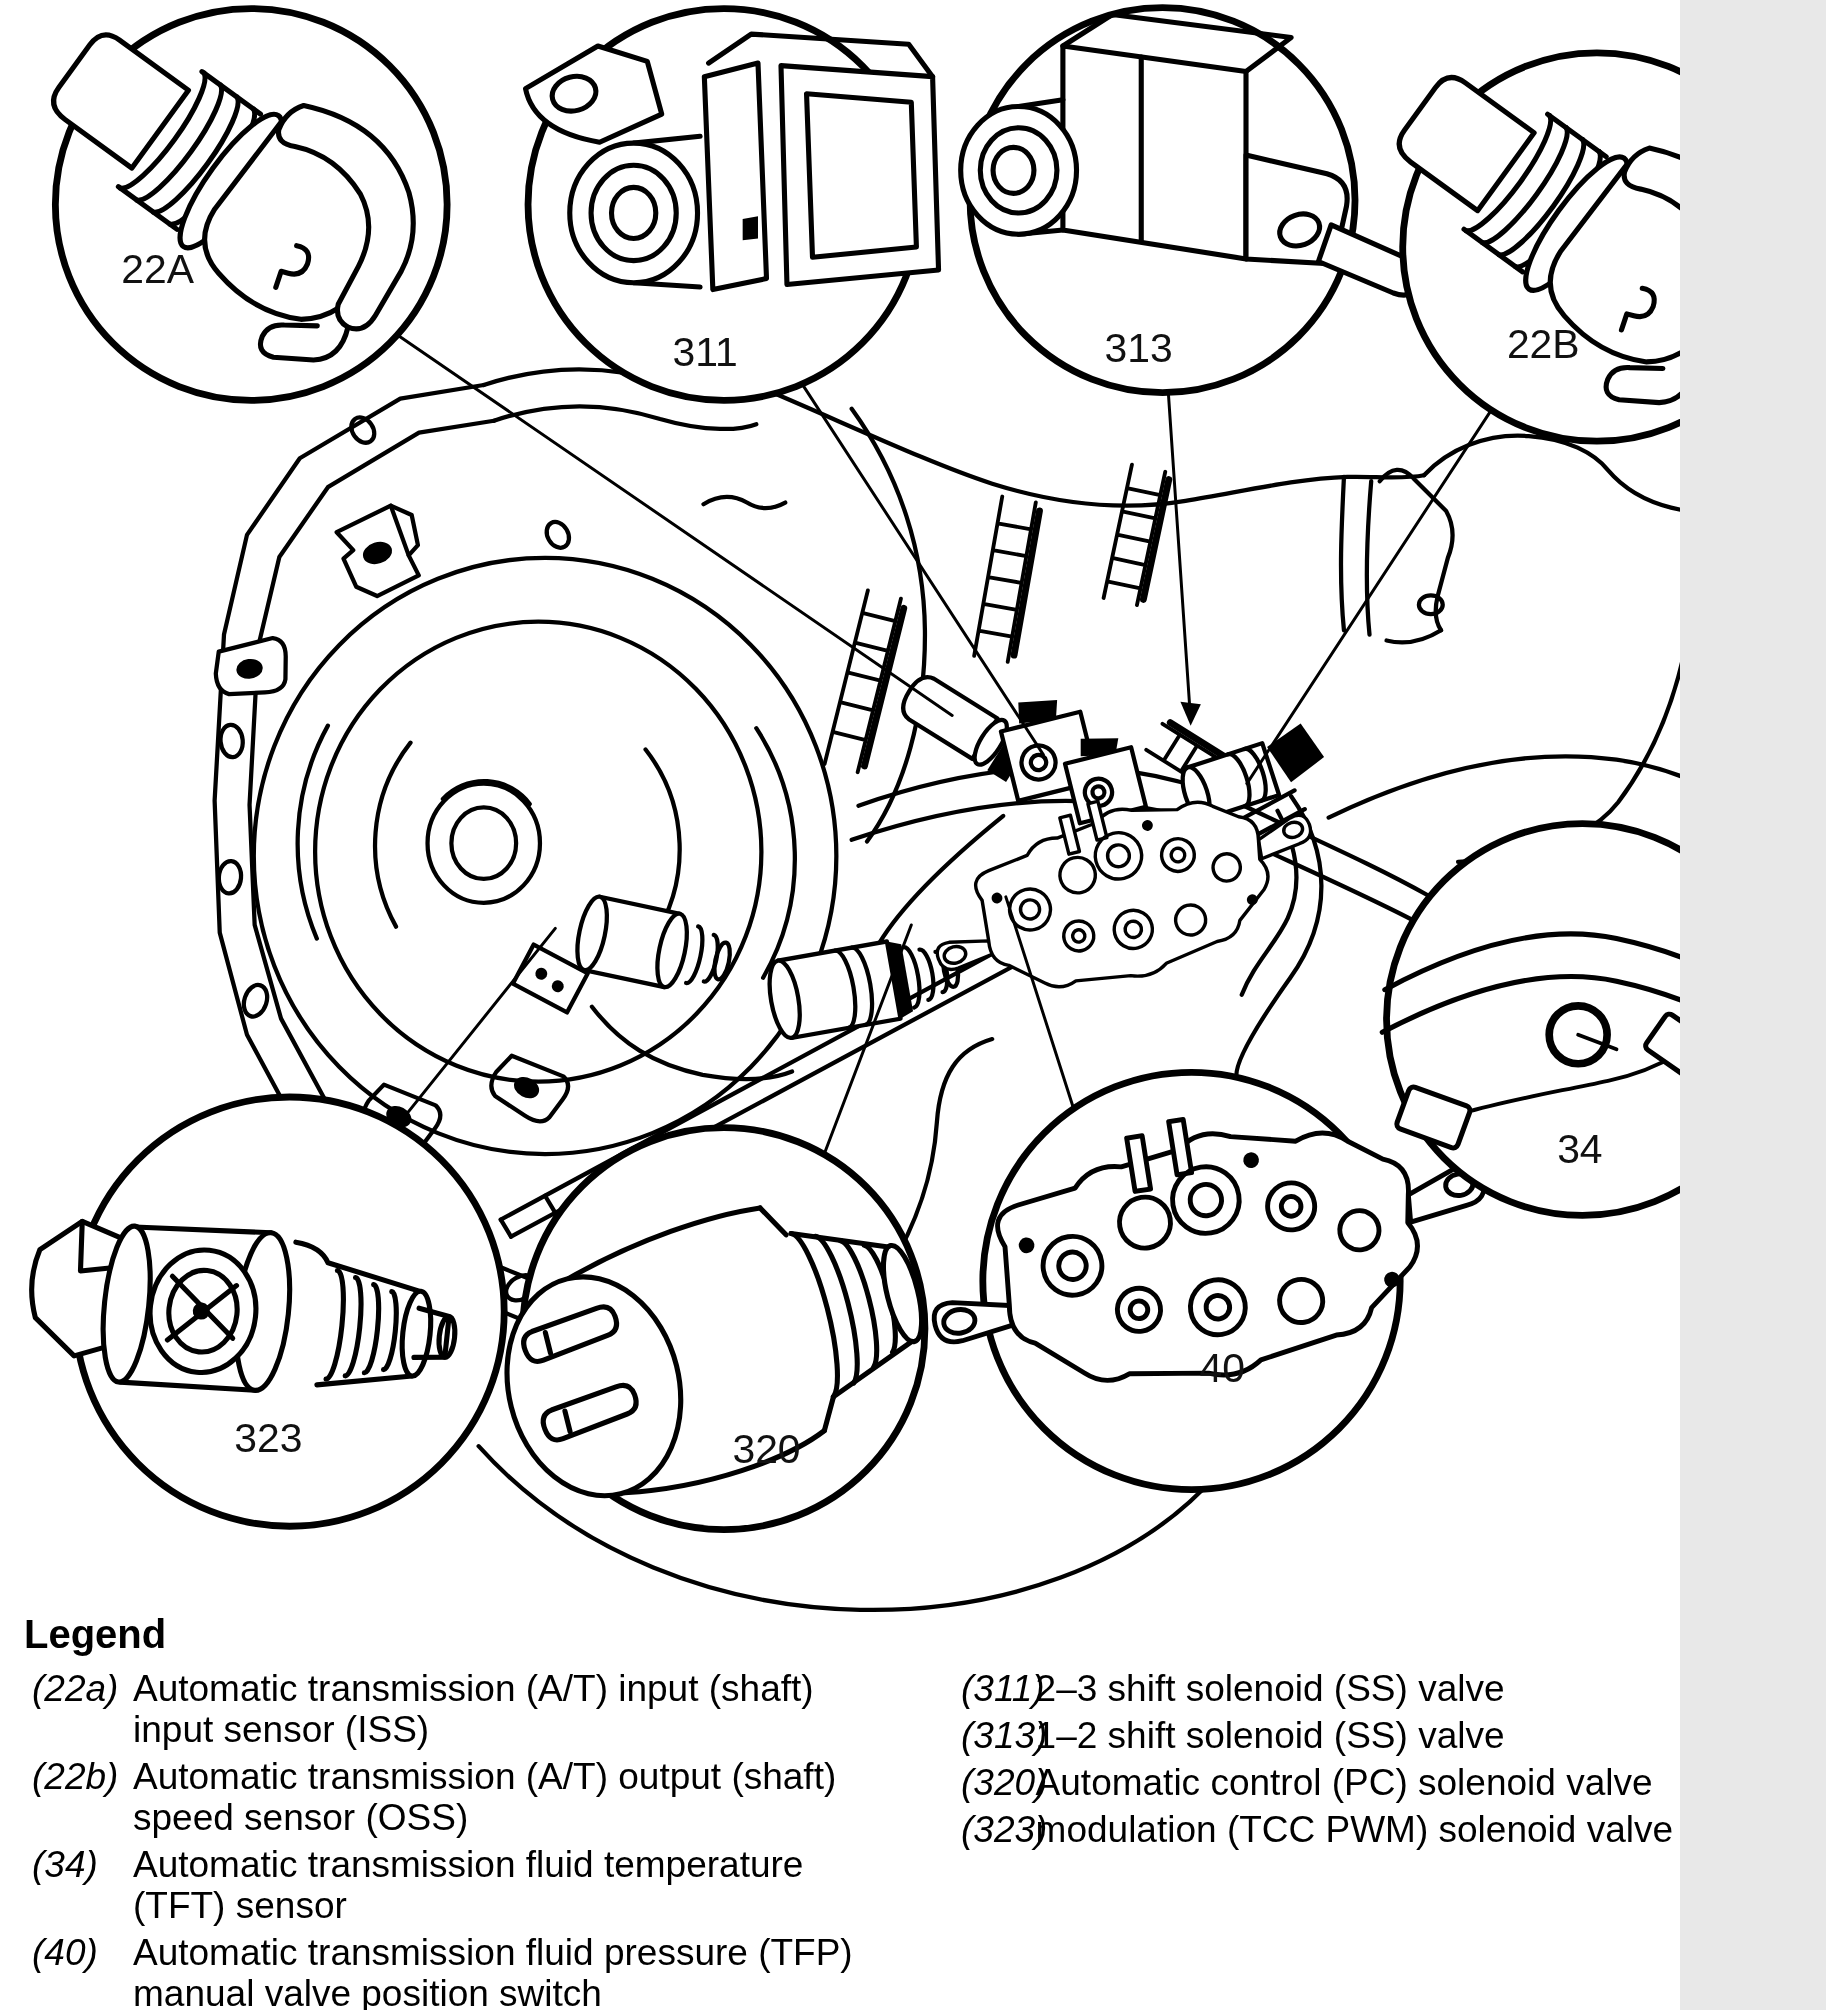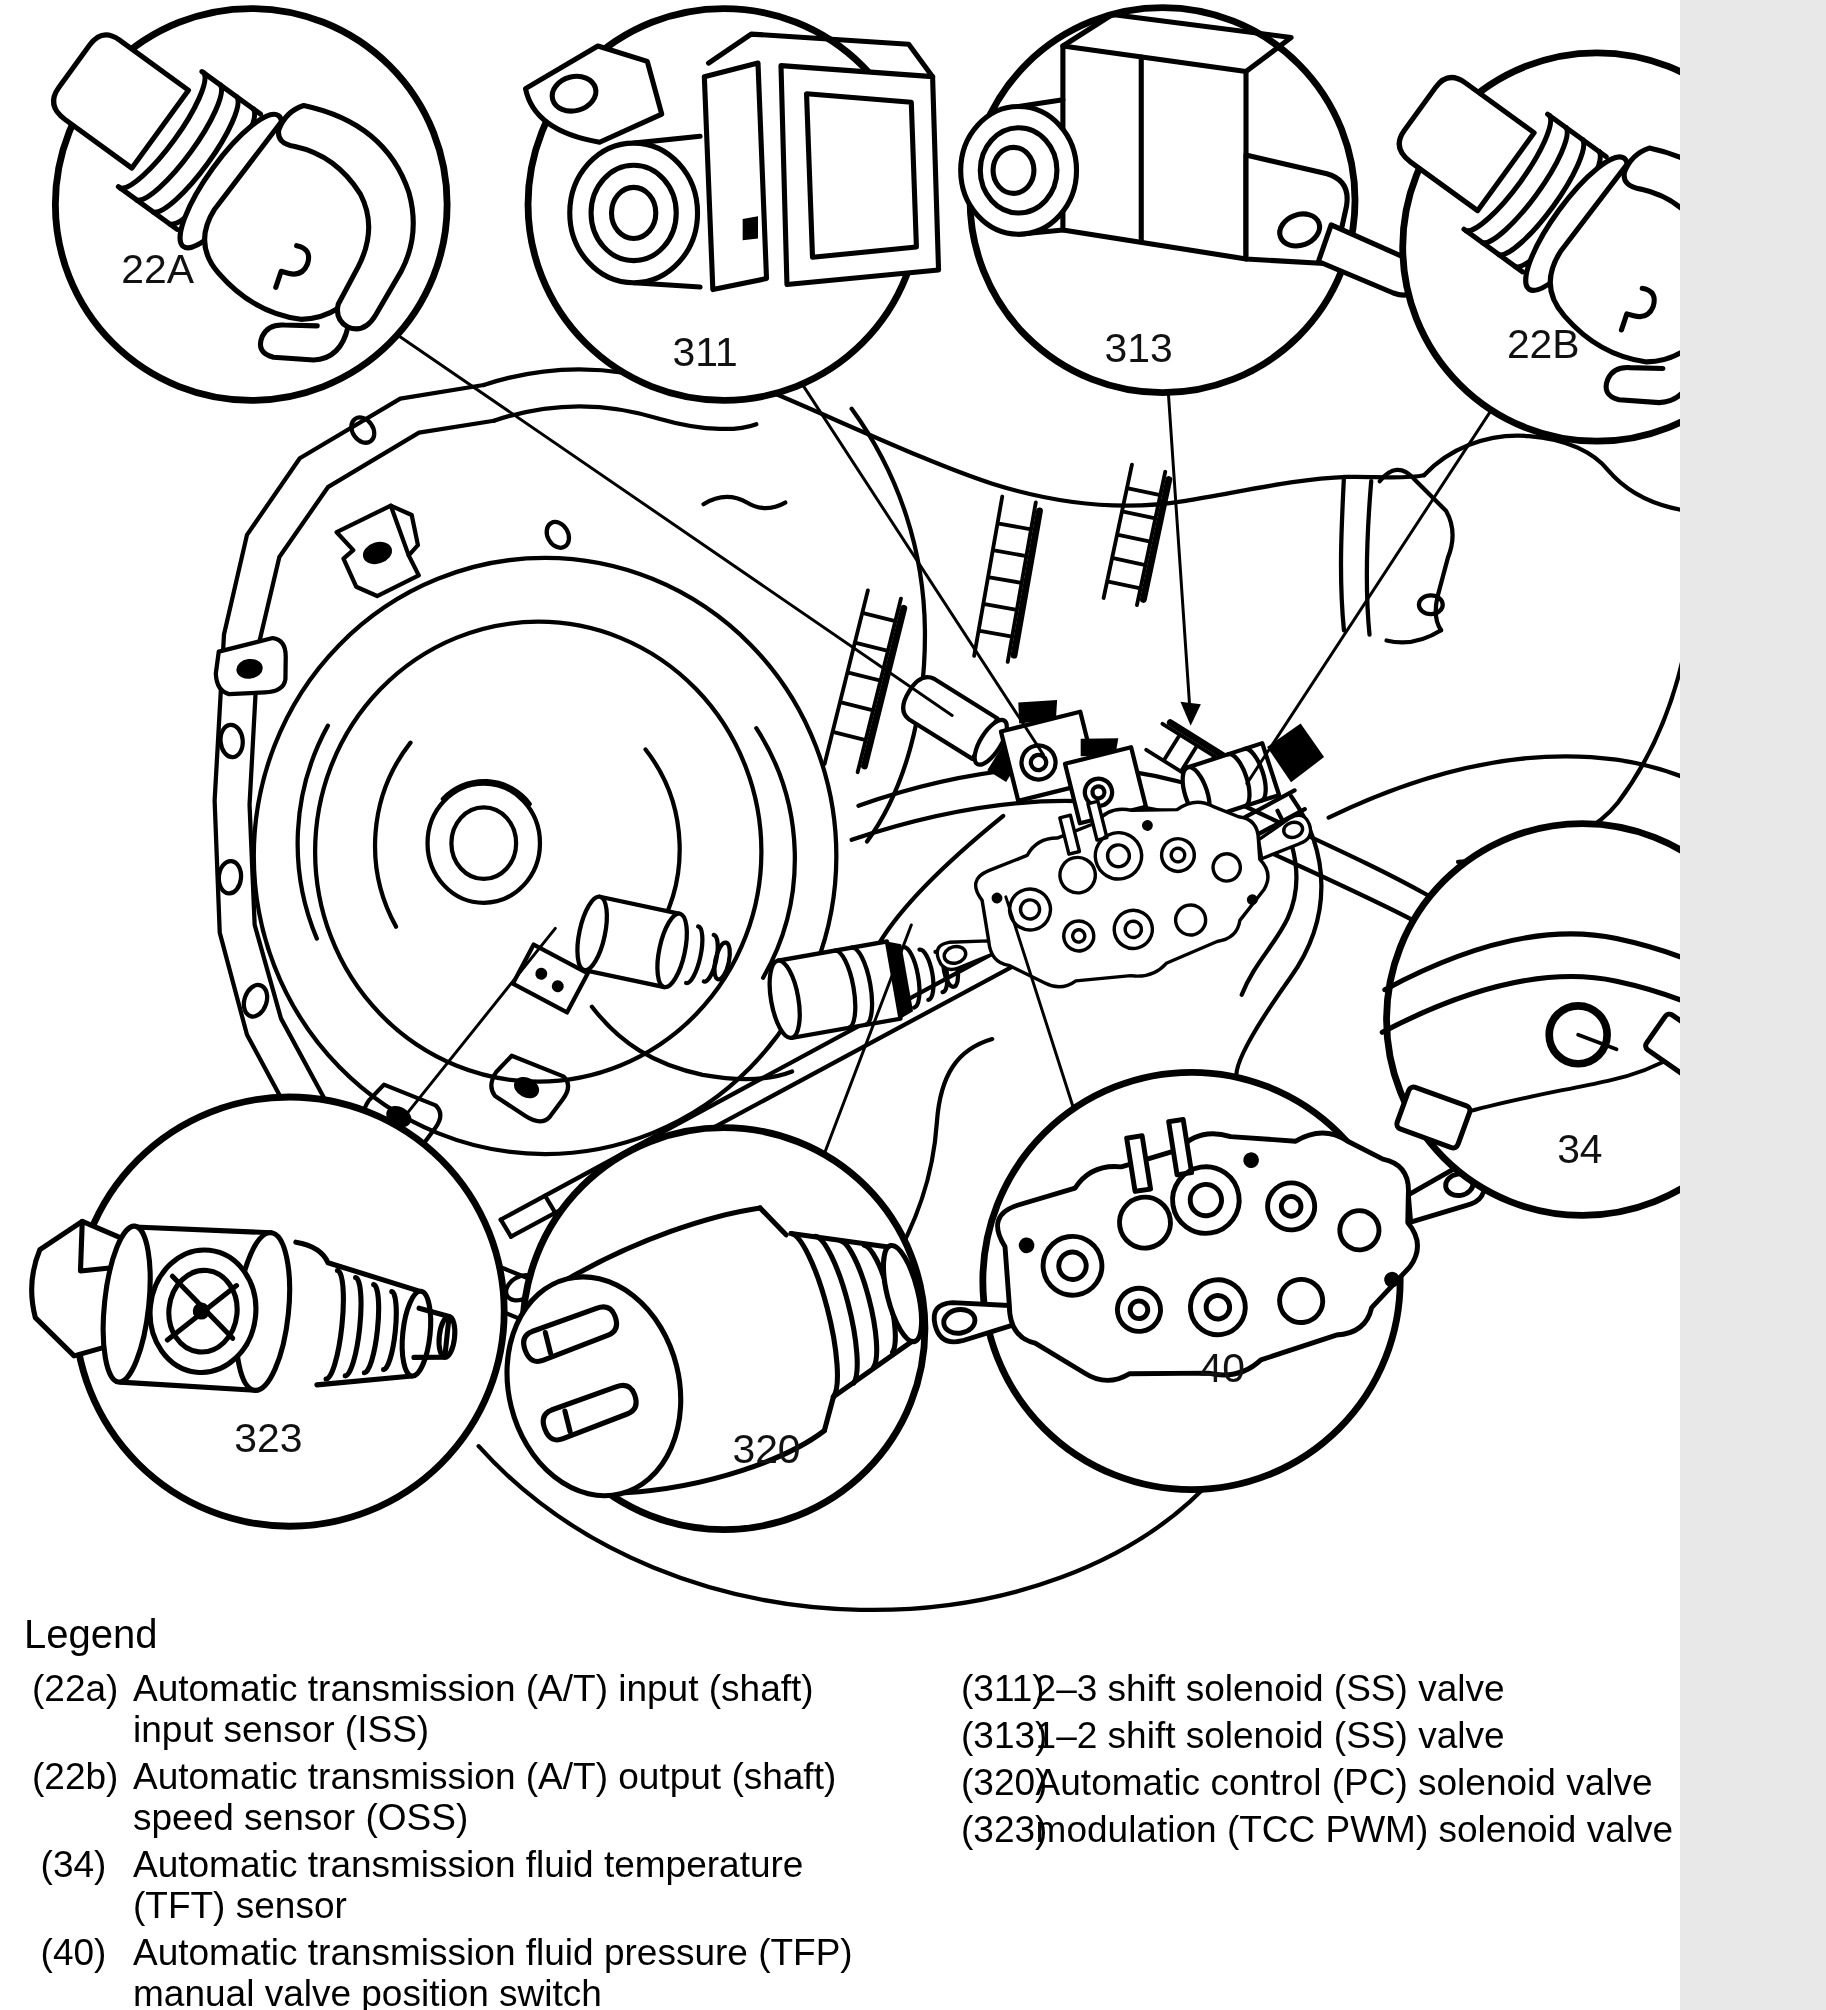--- a/index.html
+++ b/index.html
@@ -3,28 +3,28 @@
 <meta charset="utf-8">
 <style>
   html,body{margin:0;padding:0;background:#e8e8e8;}
   .screen{
     position:relative;width:1680px;height:2010px;background:#ffffff;
     font-family:"Liberation Sans",sans-serif;color:#000;overflow:hidden;
   }
   svg{position:absolute;left:0;top:0;}
   svg text{font-family:"Liberation Sans",sans-serif;font-size:48px;fill:#111;}
   .legend-heading{
-    position:absolute;left:24px;top:1612px;font-size:40px;font-weight:normal;text-align:right;
+    position:absolute;left:24px;top:1612px;font-size:40px;font-weight:bold;text-align:right;
   }
   .legend-col{position:absolute;top:1668px;font-size:37px;line-height:41px;}
   .legend-col.left{left:32px;width:903px;}
   .legend-col.right{left:961px;width:860px;}
   .entry{display:grid;grid-template-columns:83px auto;column-gap:18px;margin-bottom:6px;}
   .legend-col.right .entry{grid-template-columns:61px auto;column-gap:13.6px;}
-  .ref{text-align:center;white-space:nowrap;}
+  .ref{text-align:left;white-space:nowrap;font-style:italic;}
   .lines div{white-space:nowrap;}
 </style>
 </head>
 <body>
 
 <div class="screen">
 
 <svg width="1826" height="2010" viewBox="0 0 2144 2360">
 
   <g stroke="#000" fill="none" stroke-width="5" stroke-linecap="round" stroke-linejoin="round">

